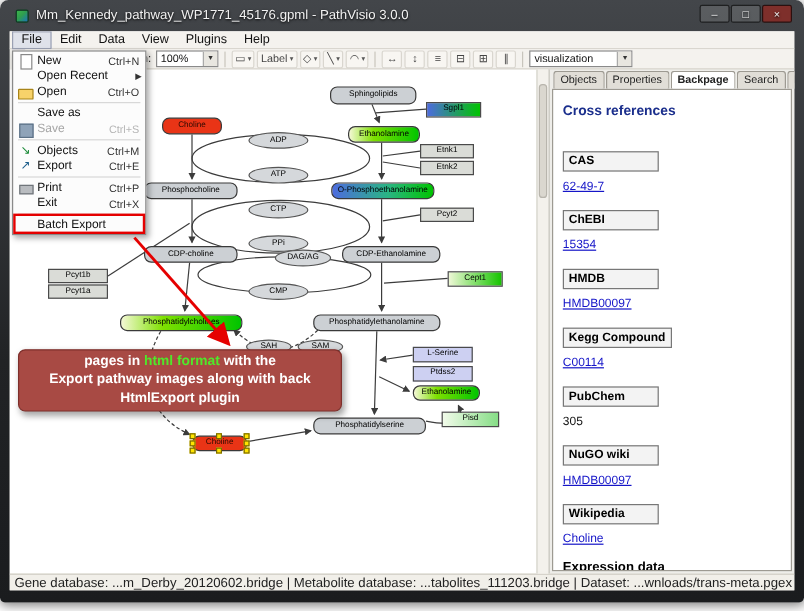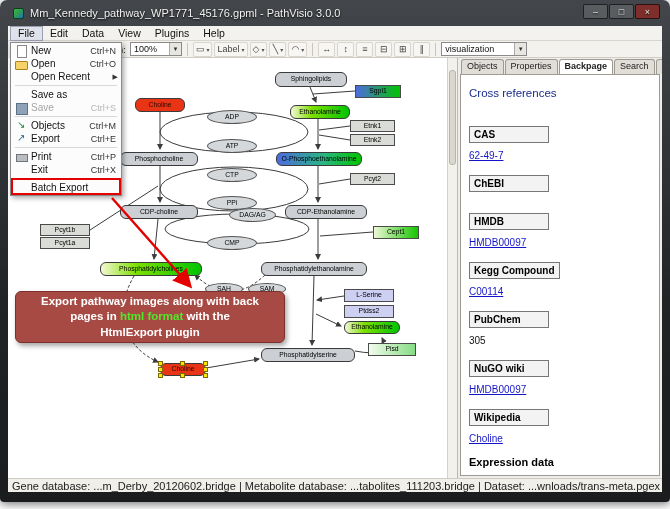--- a/index.html
+++ b/index.html
@@ -54,21 +54,21 @@
   .edge{stroke:#3c3c3c;stroke-width:1;fill:none}
   .edge.dashed{stroke-dasharray:3,2}
   #vscroll{position:absolute;right:0;top:0;width:10px;height:420px;background:#f3f1ec;border-left:1px solid #d5d2ca;z-index:6}
   #vscroll .thumb{position:absolute;left:1px;top:12px;width:7px;height:95px;background:#dad7cf;border:1px solid #b8b5ad;border-radius:3px}
   
   #sidepanel{position:absolute;left:449px;top:0;right:0;height:420px;background:#eeede9;border-left:1px solid #bcb9b1}
   #tabs{position:absolute;left:3px;top:1px;height:15px;display:flex}
   .tab{padding:1px 5px;font-size:9px;background:#e1ded7;border:1px solid #9d9a92;border-bottom:none;border-radius:3px 3px 0 0;margin-right:1px;color:#222}
   .tab.active{background:#fff;font-weight:bold}
   #panel-content{position:absolute;left:2px;top:16px;right:2px;bottom:2px;background:#fff;border:1px solid #9d9a92;overflow:hidden;padding:2px 8px 0 8px}
-  #bp-heading{color:#1a2e8c;font-weight:normal;font-size:11.5px;margin:10px 0 25px 0}
+  #bp-heading{color:#1a2e8c;font-weight:bold;font-size:11.5px;margin:10px 0 25px 0}
   .bp-section{margin-bottom:12px}
   .bp-title{display:inline-block;min-width:80px;background:#f3f3f3;border:1px solid #777;font-weight:bold;font-size:10px;padding:2px 4px;margin-bottom:7px}
   .bp-value{display:block;font-size:10px;color:#111}
   a.bp-link{color:#1515c8;text-decoration:underline}
   #bp-footer{font-weight:bold;font-size:11px;margin:4px 0 0 0}
   
   #statusbar{position:absolute;left:0;bottom:0;right:0;height:14px;background:#f1efe9;border-top:1px solid #cfccc4;display:flex;align-items:center;padding-left:4px;font-size:11px;color:#222;white-space:nowrap;overflow:hidden}
   
   #file-menu{position:absolute;left:2px;top:16px;width:112px;background:#fcfcfc;border:1px solid #8a8a8a;box-shadow:2px 2px 5px rgba(0,0,0,.35);z-index:40;padding:1px 0}
   .fm-item{display:flex;align-items:center;height:13px;font-size:10px;padding:0 5px 0 3px;position:relative;color:#111}
@@ -245,21 +245,21 @@
             <div class="tab">Objects</div>
             <div class="tab">Properties</div>
             <div class="tab active">Backpage</div>
             <div class="tab">Search</div>
             <div class="tab">Legend</div>
           </div>
         <div id="panel-content">
           <div id="bp-heading">Cross references</div>
           <div id="bp-sections">
               <div class="bp-section"><div class="bp-title">CAS</div><a class="bp-value bp-link" href="#">62-49-7</a></div>
-              <div class="bp-section"><div class="bp-title">ChEBI</div></div>
+              <div class="bp-section"><div class="bp-title">ChEBI</div><a class="bp-value bp-link" href="#">15354</a></div>
               <div class="bp-section"><div class="bp-title">HMDB</div><a class="bp-value bp-link" href="#">HMDB00097</a></div>
               <div class="bp-section"><div class="bp-title">Kegg Compound</div><a class="bp-value bp-link" href="#">C00114</a></div>
               <div class="bp-section"><div class="bp-title">PubChem</div><div class="bp-value">305</div></div>
               <div class="bp-section"><div class="bp-title">NuGO wiki</div><a class="bp-value bp-link" href="#">HMDB00097</a></div>
               <div class="bp-section"><div class="bp-title">Wikipedia</div><a class="bp-value bp-link" href="#">Choline</a></div>
             </div>
           <div id="bp-footer">Expression data</div>
         </div>
       </div>
     </div>
@@ -268,30 +268,30 @@
       <span>Gene database: ...m_Derby_20120602.bridge | Metabolite database: ...tabolites_111203.bridge | Dataset: ...wnloads/trans-meta.pgex</span>
     </div>
 
     <div id="file-menu">
         <div class="fm-item">
           <span class="fm-icon new-icon"></span>
           <span class="fm-label">New</span>
           <span class="fm-shortcut">Ctrl+N</span>
         </div>
         <div class="fm-item">
-          <span class="fm-icon open-icon"></span>
-          <span class="fm-label">Open</span>
-          <span class="fm-shortcut">Ctrl+O</span>
-        </div>
-        <div class="fm-item">
           <span class="fm-icon "></span>
           <span class="fm-label">Open Recent</span>
           <span class="fm-shortcut"></span>
           <span class="fm-arrow">▶</span>
         </div>
+        <div class="fm-item">
+          <span class="fm-icon open-icon"></span>
+          <span class="fm-label">Open</span>
+          <span class="fm-shortcut">Ctrl+O</span>
+        </div>
         <div class="menu-sep"></div>
         <div class="fm-item">
           <span class="fm-icon "></span>
           <span class="fm-label">Save as</span>
           <span class="fm-shortcut"></span>
         </div>
         <div class="fm-item disabled">
           <span class="fm-icon save-icon"></span>
           <span class="fm-label">Save</span>
           <span class="fm-shortcut">Ctrl+S</span>
@@ -321,22 +321,22 @@
         <div class="menu-sep"></div>
         <div class="fm-item">
           <span class="fm-icon "></span>
           <span class="fm-label">Batch Export</span>
           <span class="fm-shortcut"></span>
         </div>
       </div>
     <div id="batch-highlight"></div>
 
     <div id="annotation">
+      <div><span>pages in </span><span class="hl">html format</span><span> with the</span></div>
       <div><span>Export pathway images along with back</span></div>
-      <div><span>pages in </span><span class="hl">html format</span><span> with the</span></div>
       <div><span>HtmlExport plugin</span></div>
     </div>
 
     <svg id="callout-arrow" width="654" height="466">
       <defs>
         <marker id="redarr" markerWidth="8" markerHeight="8" refX="6" refY="4" orient="auto">
           <path d="M0,0 L8,4 L0,8 Z" fill="#e50000"></path>
         </marker>
       </defs>
       <line x1="104" y1="172" x2="181" y2="259" stroke="#e50000" stroke-width="2.4" marker-end="url(#redarr)"></line>

